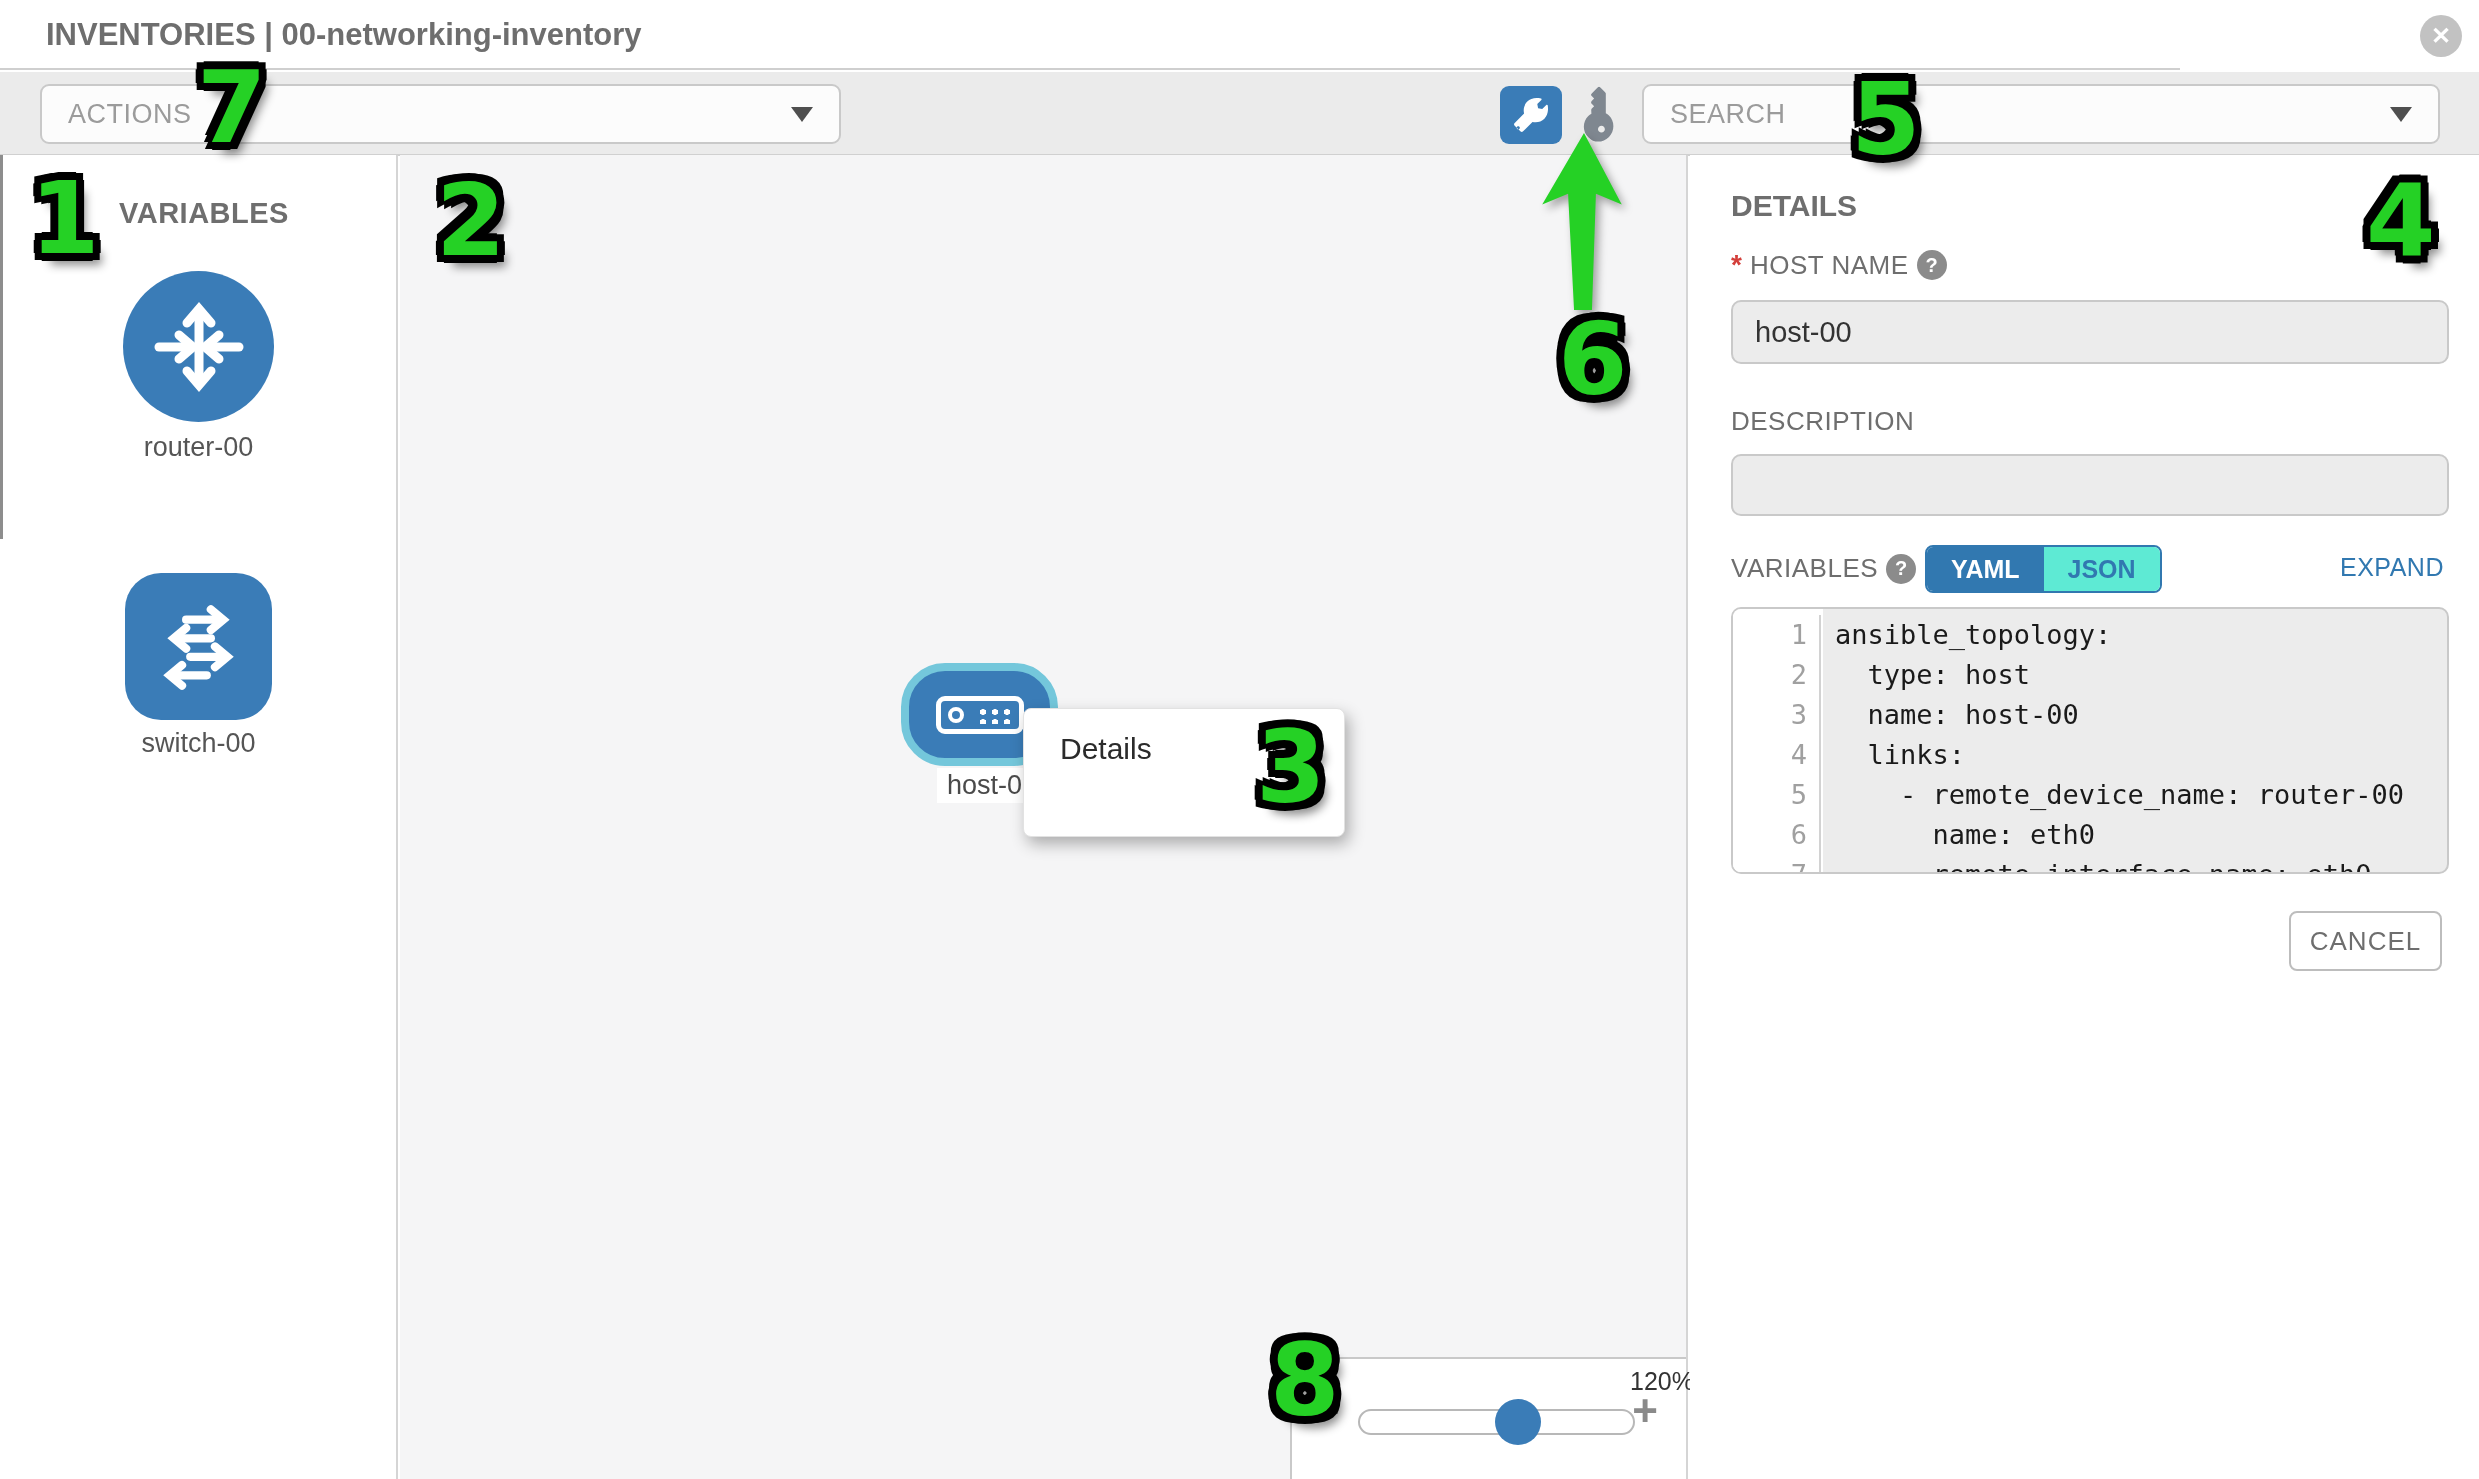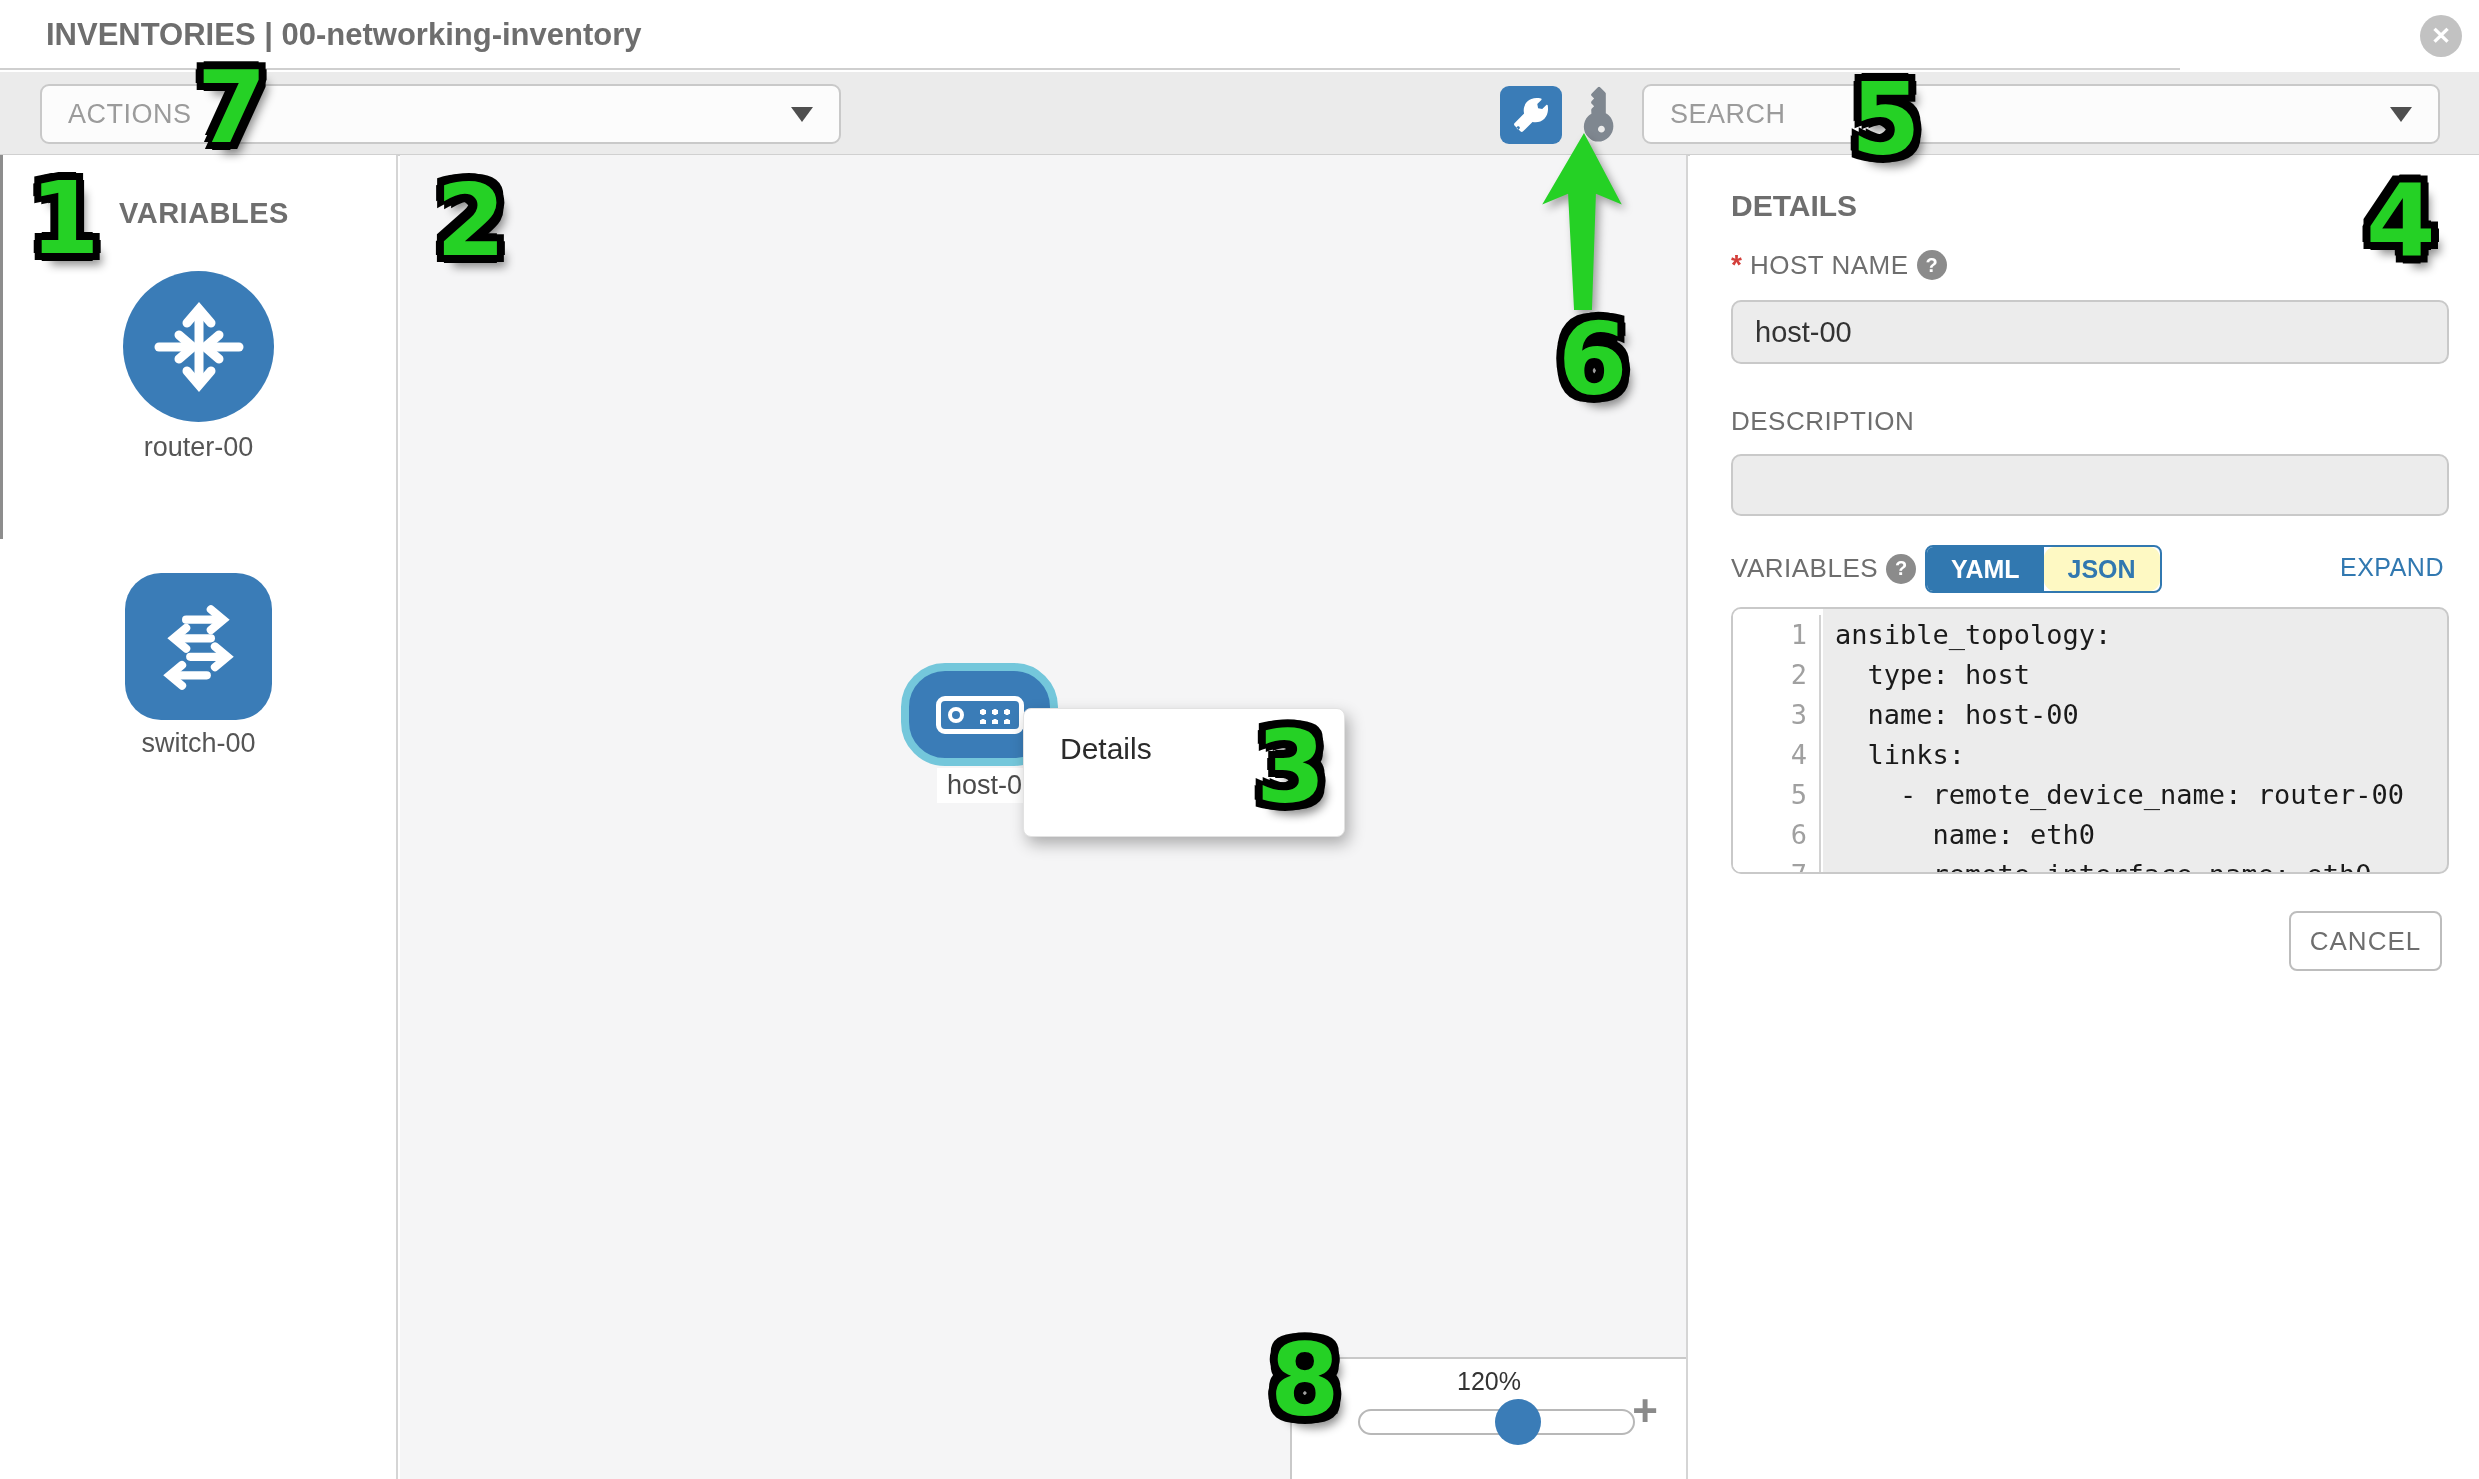--- a/index.html
+++ b/index.html
@@ -38,39 +38,39 @@
   .host-glyph .cam { position:absolute; left:7px; top:50%; margin-top:-8px; width:16px; height:16px; border:4px solid #fff; border-radius:50%; }
   .host-glyph .dots { position:absolute; right:8px; top:50%; margin-top:-8px; width:34px; height:17px;
       background-image:radial-gradient(#fff 3.2px, transparent 3.5px); background-size:12px 10px; background-position:0 0; }
   
   .ctx-menu { position:absolute; left:1023px; top:708px; width:322px; height:129px; background:#fff; border:1px solid #e2e2e2; border-radius:8px; box-shadow:4px 7px 16px rgba(0,0,0,0.30); padding-top:14px; }
   .ctx-item { height:52px; display:flex; align-items:center; padding-left:36px; font-size:30px; cursor:pointer; }
   .ctx-item.details { color:#2b2b2b; }
   .ctx-item.remove { color:#d9534f; }
   
   .zoom-panel { position:absolute; left:1290px; top:1357px; width:396px; height:122px; background:#fff; border-left:2px solid #c9c9c9; border-top:2px solid #c9c9c9; }
-  .zoom-level { position:absolute; left:0; top:8px; width:100%; text-align:center; font-size:25px; color:#333; }
+  .zoom-level { position:absolute; left:8px; top:8px; width:100%; text-align:right; font-size:25px; color:#333; }
   .zoom-minus, .zoom-plus { position:absolute; top:30px; font-size:44px; font-weight:bold; color:#8a8a8a; cursor:pointer; line-height:1; }
   .zoom-minus { left:22px; }
   .zoom-plus { right:28px; }
   .zoom-track { position:absolute; left:66px; top:50px; width:277px; height:26px; border:2px solid #b8b8b8; border-radius:14px; background:#fff; cursor:pointer; }
   .zoom-knob { position:absolute; left:203px; top:40px; width:46px; height:46px; border-radius:50%; background:#3a7cb7; cursor:grab; }
   
   .panel-title { position:absolute; left:1731px; top:189px; font-size:30px; font-weight:bold; color:#6e6e6e; }
   .field-label-row { position:absolute; left:1731px; display:flex; align-items:center; gap:8px; }
   .field-label { font-size:26px; color:#6e6e6e; letter-spacing:0.5px; }
   .req-star { color:#d43f3a; font-size:28px; font-weight:bold; }
   .help-icon { width:30px; height:30px; border-radius:50%; background:#8b8b8b; color:#fff; font-size:20px; font-weight:bold; display:inline-flex; align-items:center; justify-content:center; }
   .text-input { position:absolute; left:1731px; width:718px; background:#ececec; border:2px solid #c9c9c9; border-radius:10px; font-size:29px; color:#333; padding-left:22px; display:flex; align-items:center; }
   .input-hostname { top:300px; height:64px; }
   .input-desc { top:454px; height:62px; }
   .toggle { position:absolute; left:1925px; top:545px; height:48px; border:2px solid #3178b0; border-radius:8px; display:flex; overflow:hidden; background:#fff; }
   .toggle .seg { padding:0 24px; display:flex; align-items:center; font-size:25px; font-weight:bold; cursor:pointer; }
   .toggle .seg.active { background:#3178b0; color:#fff; }
-  .toggle .seg.inactive { background:#fef9c3; color:#3178b0;border-radius:11px; }
+  .toggle .seg.inactive { background:#5eead4; color:#3178b0; }
   .expand-link { position:absolute; left:2340px; top:553px; font-size:25px; color:#3178b0; letter-spacing:0.5px; cursor:pointer; }
   .editor { position:absolute; left:1731px; top:607px; width:718px; height:267px; border:2px solid #c9c9c9; border-radius:10px; background:#ececec; overflow:hidden; }
   .editor-inner { position:absolute; left:0; top:0; width:100%; padding-top:6px; }
   .ed-row { display:flex; height:40px; line-height:40px; font-family:"DejaVu Sans Mono", monospace; font-size:27px; }
   .ed-num { width:88px; background:#fff; border-right:2px solid #d2d2d2; color:#a0a0a0; text-align:right; padding-right:12px; flex:none; }
   .ed-code { padding-left:14px; color:#1a1a1a; white-space:pre; }
   .gutter-bg { position:absolute; left:0; top:0; width:90px; height:267px; background:#fff; }
   .cancel-btn { position:absolute; left:2289px; top:911px; width:153px; height:60px; background:#fff; border:2px solid #bdbdbd; border-radius:8px; font-size:26px; color:#6e6e6e; letter-spacing:1px; display:flex; align-items:center; justify-content:center; cursor:pointer; }
   
   .annot { position:absolute; font-size:100px; line-height:1; font-weight:900; color:#25d125; font-family:"DejaVu Sans", sans-serif;

